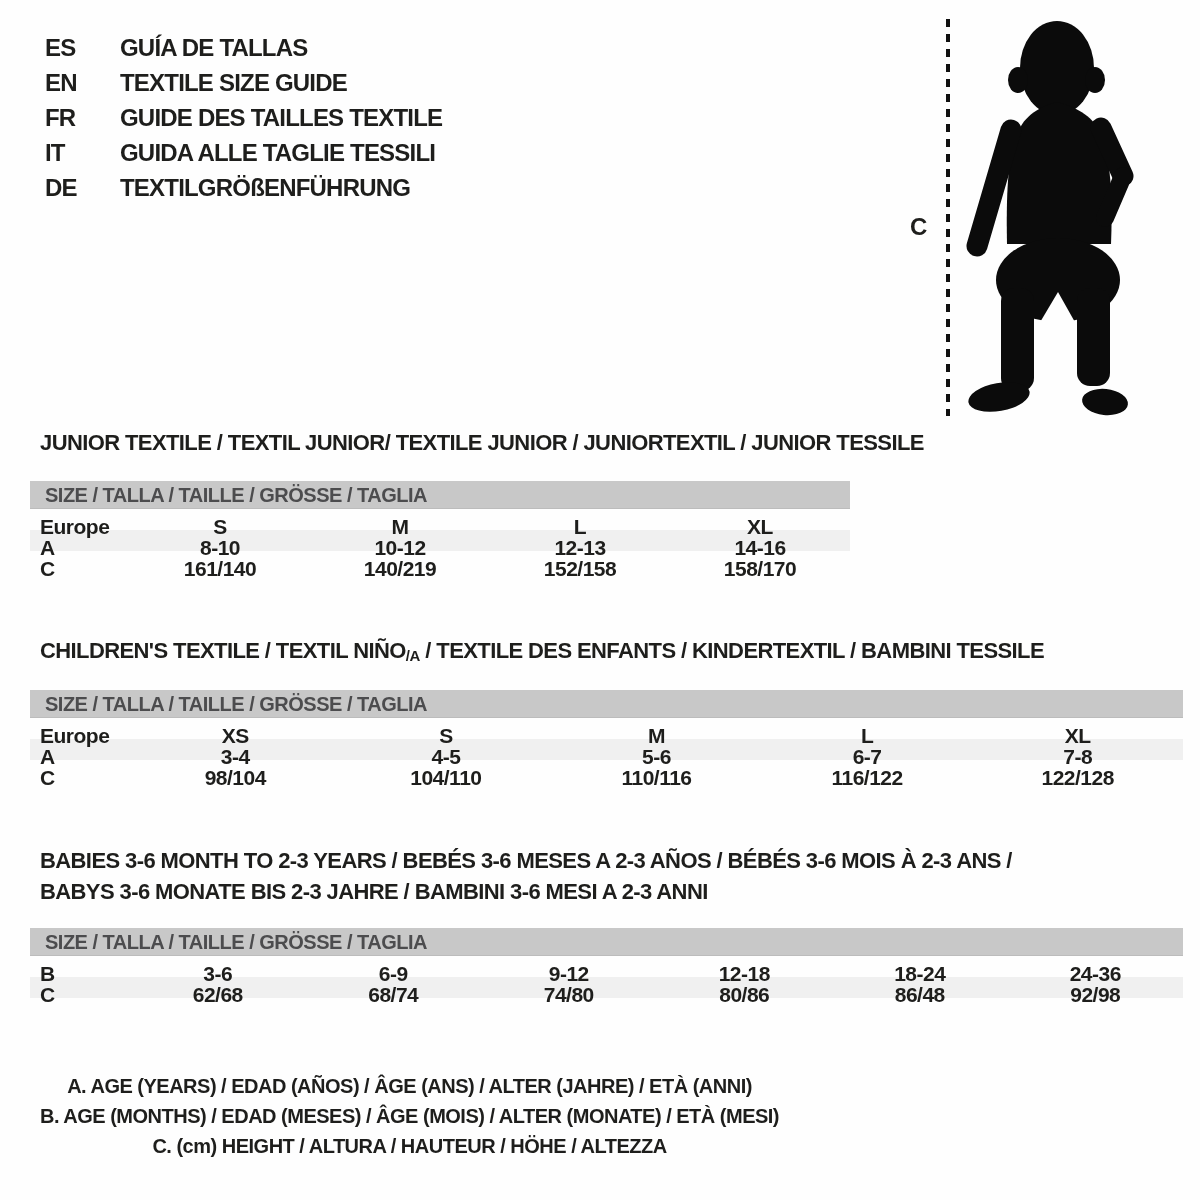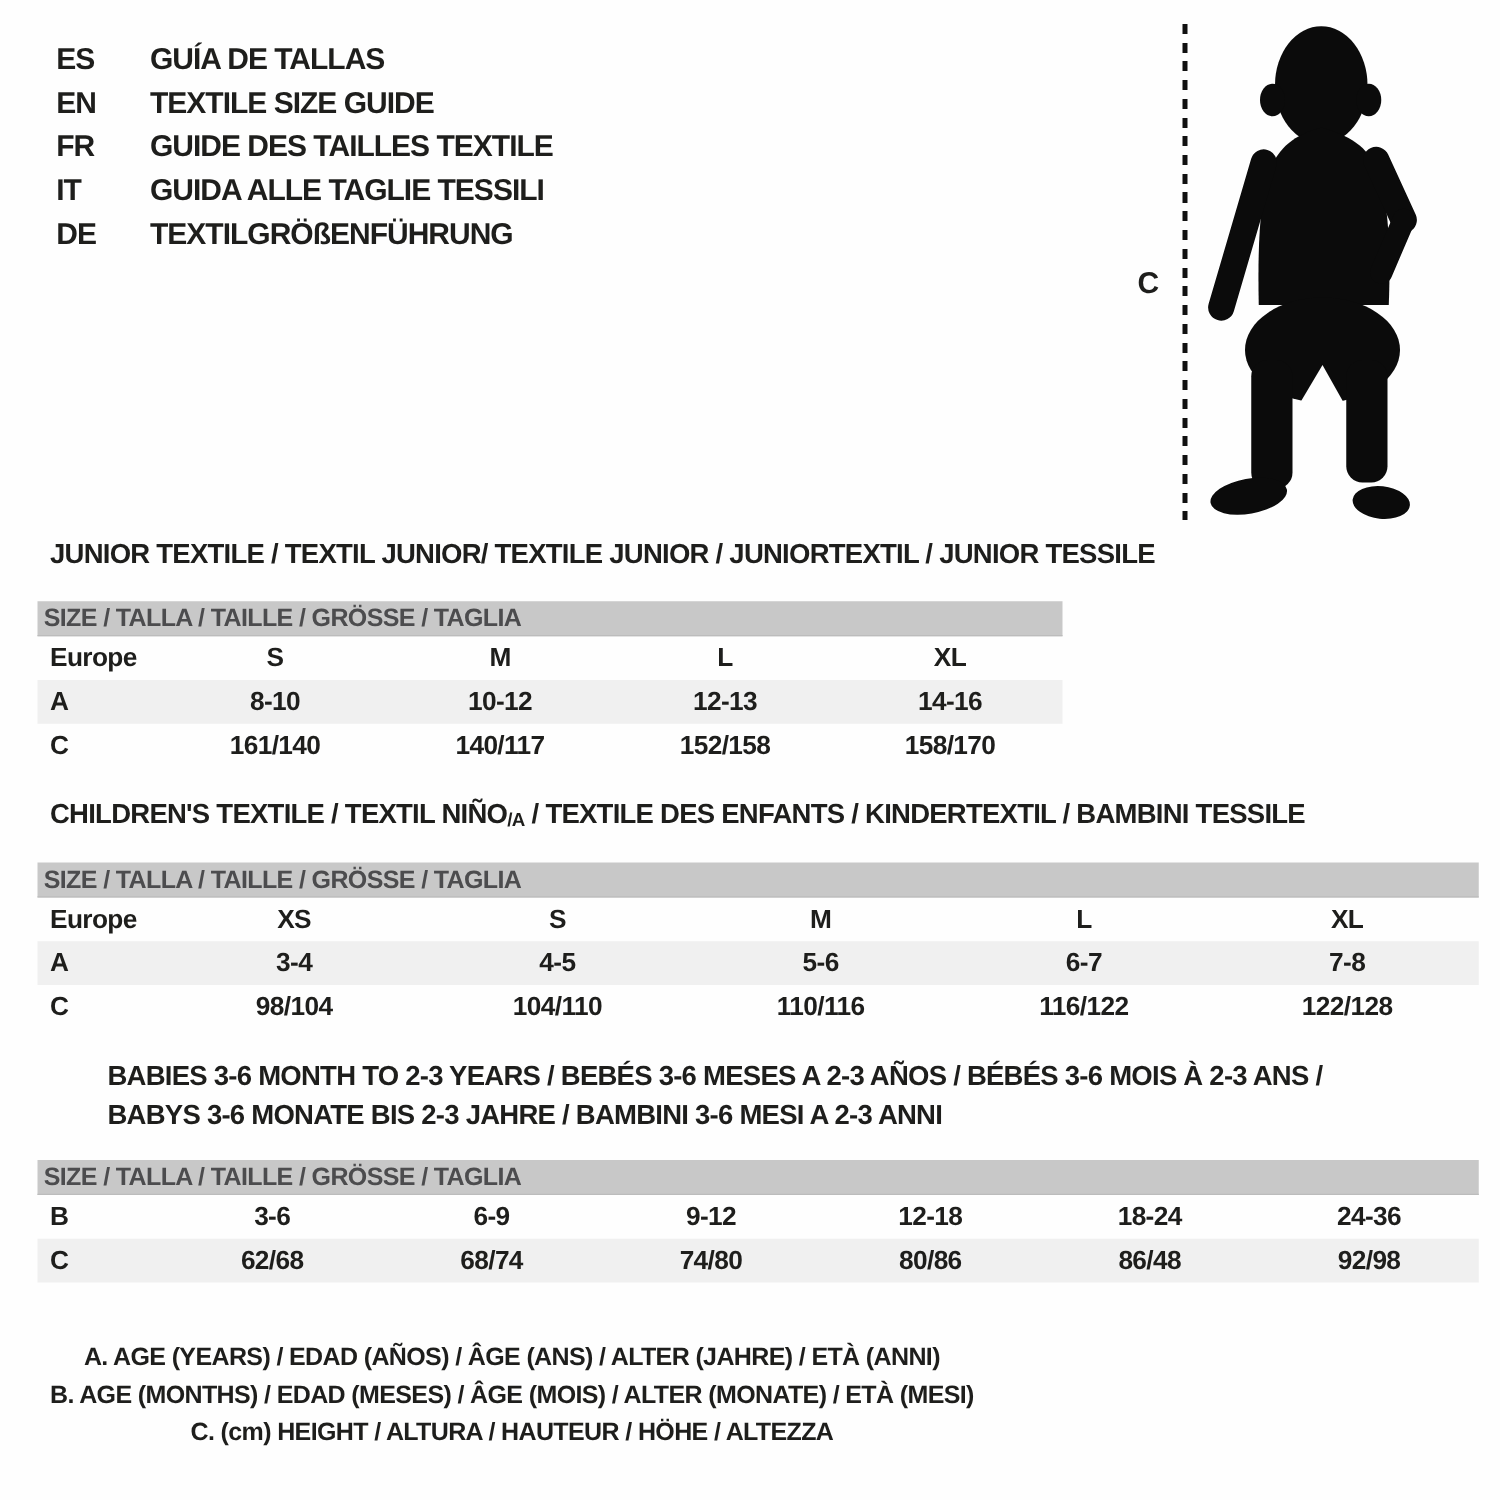--- a/index.html
+++ b/index.html
@@ -4,21 +4,21 @@
 <style>
   html,body{margin:0;padding:0;}
   body{
     width:1200px;height:1200px;position:relative;overflow:hidden;
     background:#fefefe;
     font-family:"Liberation Sans","DejaVu Sans",sans-serif;
     font-weight:700;color:#1e1e1c;
     -webkit-font-smoothing:antialiased;
   }
   .abs{position:absolute;}
-  .nowrap{white-space:nowrap;margin-left:46px;}
+  .nowrap{white-space:nowrap;}
 
   
   .lang-list{left:45px;top:30px;}
   .lang-row{display:flex;height:35px;line-height:35px;font-size:24px;letter-spacing:-0.8px;}
   .lang-code{width:75px;}
   .lang-label{white-space:nowrap;}
 
   
   .measure-line{
     left:946px;top:19px;width:4px;height:397px;
@@ -34,24 +34,24 @@
   .title-babies{left:40px;top:845px;line-height:31px;}
   .sub-a{font-size:15px;vertical-align:-3px;letter-spacing:-0.5px;}
 
   
   .tbl{left:30px;}
   .tbl-junior{top:481px;width:820px;}
   .tbl-children{top:690px;width:1153px;}
   .tbl-babies{top:928px;width:1153px;}
   .size-bar{
     height:28px;line-height:29px;background:#c8c8c8;color:#4c4c4e;
-    font-size:20px;letter-spacing:-0.5px;padding-left:5px;box-sizing:border-box;
+    font-size:20px;letter-spacing:-0.5px;padding-left:15px;box-sizing:border-box;
     border-bottom:1px solid #bcbcbc;white-space:nowrap;
   }
-  .trow{display:grid;height:35px;}
+  .trow{display:grid;height:21px;}
   .cols-4{grid-template-columns:100px repeat(4,1fr);}
   .cols-5{grid-template-columns:100px repeat(5,1fr);}
   .cols-6{grid-template-columns:100px repeat(6,1fr);}
   .stripe{background:#f0f0f0;}
   .cell{line-height:35px;text-align:center;font-size:21px;letter-spacing:-0.5px;}
   .cell.rlabel{text-align:left;padding-left:10px;}
 
   
   .legend{left:40px;top:1071px;}
   .legend-line{height:30px;line-height:30px;font-size:20px;letter-spacing:-0.5px;white-space:nowrap;text-align:center;}
@@ -115,21 +115,21 @@
   <div class="trow cols-4 stripe">
     <span class="cell rlabel">A</span>
     <span class="cell">8-10</span>
     <span class="cell">10-12</span>
     <span class="cell">12-13</span>
     <span class="cell">14-16</span>
   </div>
   <div class="trow cols-4">
     <span class="cell rlabel">C</span>
     <span class="cell">161/140</span>
-    <span class="cell">140/117</span>
+    <span class="cell">140/219</span>
     <span class="cell">152/158</span>
     <span class="cell">158/170</span>
   </div>
 </div>
 
 <div class="abs sec-title title-children"><span>CHILDREN'S TEXTILE / TEXTIL NIÑO</span><span class="sub-a">/A</span><span> / TEXTILE DES ENFANTS / KINDERTEXTIL / BAMBINI TESSILE</span></div>
 <div class="abs tbl tbl-children">
   <div class="size-bar">SIZE / TALLA / TAILLE / GRÖSSE / TAGLIA</div>
   <div class="trow cols-5">
     <span class="cell rlabel">Europe</span>

